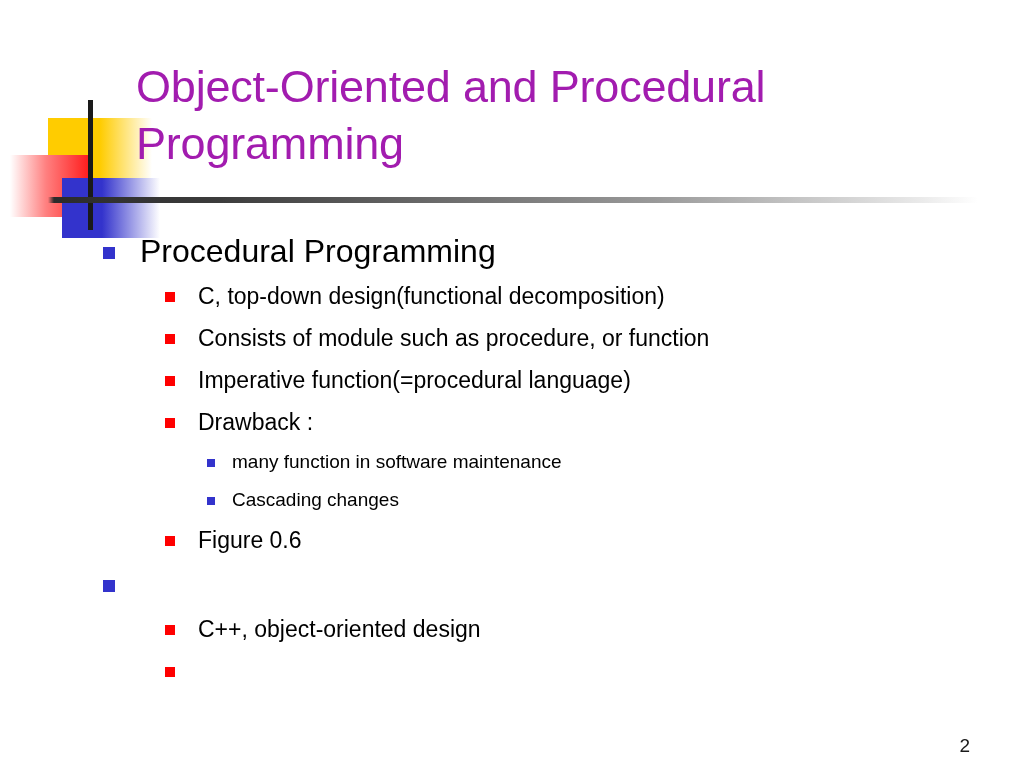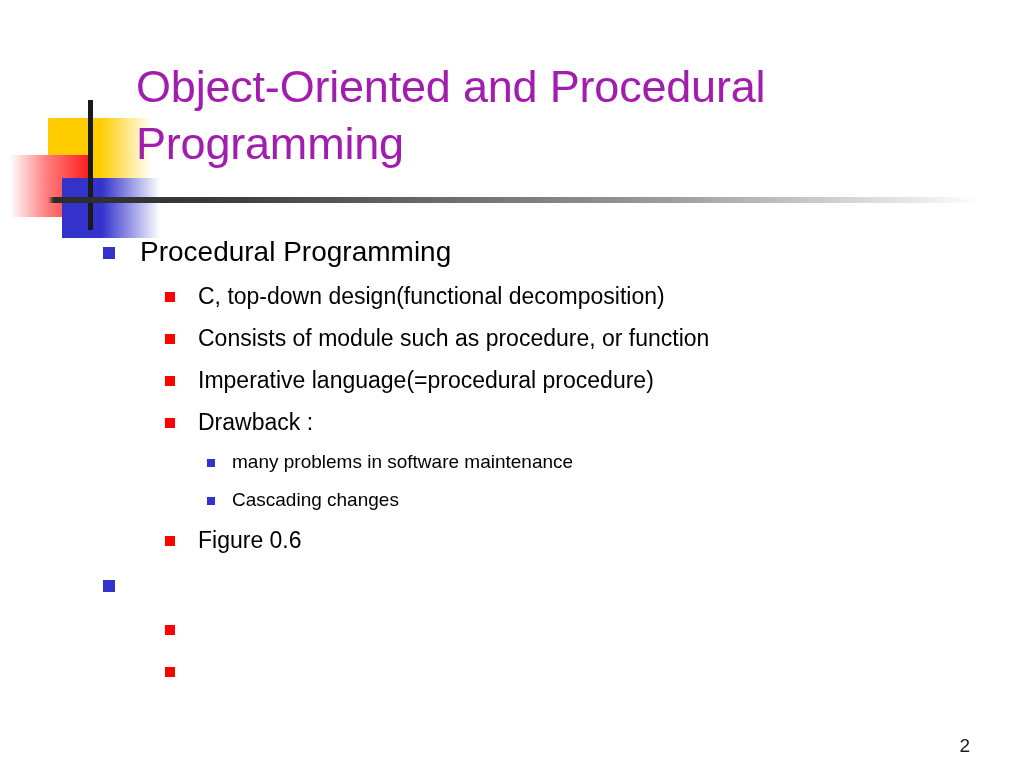--- a/index.html
+++ b/index.html
@@ -136,21 +136,21 @@
     position: absolute;
     display: block;
   }
   .item .txt {
     display: block;
   }
 
   
   .lvl1 {
     padding-left: 140px;
-    font-size: 28px;
+    font-size: 32px;
     line-height: 47px;
     height: 47px;
   }
   .lvl1 .bullet {
     left: 103px;
     top: 19px;
     width: 12px;
     height: 12px;
     background: #3333CC;
   }
@@ -225,49 +225,50 @@
     <span class="txt">C, top-down design(functional decomposition)</span>
   </div>
 
   <div class="item lvl2">
     <span class="bullet"></span>
     <span class="txt">Consists of module such as procedure, or function</span>
   </div>
 
   <div class="item lvl2">
     <span class="bullet"></span>
-    <span class="txt">Imperative language(=procedural procedure)</span>
+    <span class="txt">Imperative function(=procedural language)</span>
   </div>
 
   <div class="item lvl2">
     <span class="bullet"></span>
     <span class="txt">Drawback :</span>
   </div>
 
   <div class="item lvl3">
     <span class="bullet"></span>
-    <span class="txt">many problems in software maintenance</span>
+    <span class="txt">many function in software maintenance</span>
   </div>
 
   <div class="item lvl3">
     <span class="bullet"></span>
     <span class="txt">Cascading changes</span>
   </div>
 
   <div class="item lvl2">
     <span class="bullet"></span>
     <span class="txt">Figure 0.6</span>
   </div>
 
   <div class="item lvl1">
     <span class="bullet"></span>
   </div>
 
   <div class="item lvl2">
     <span class="bullet"></span>
+    <span class="txt">C++, object-oriented design</span>
   </div>
 
   <div class="item lvl2">
     <span class="bullet"></span>
   </div>
 
 </div>
 
 <div class="page-number">2</div>
 

